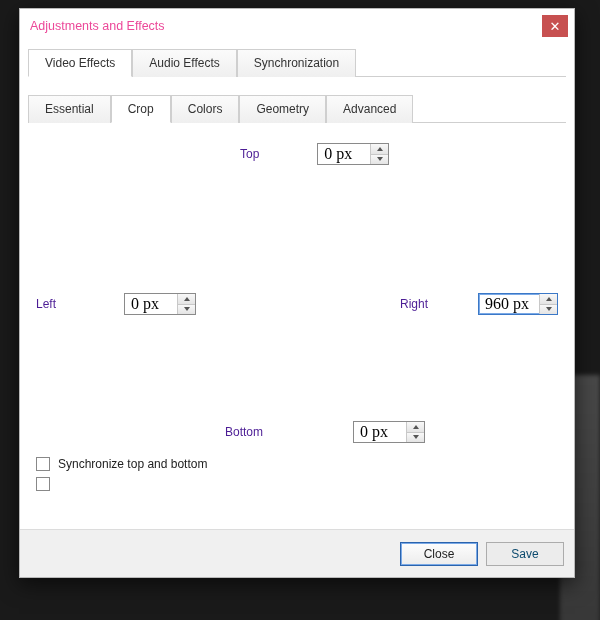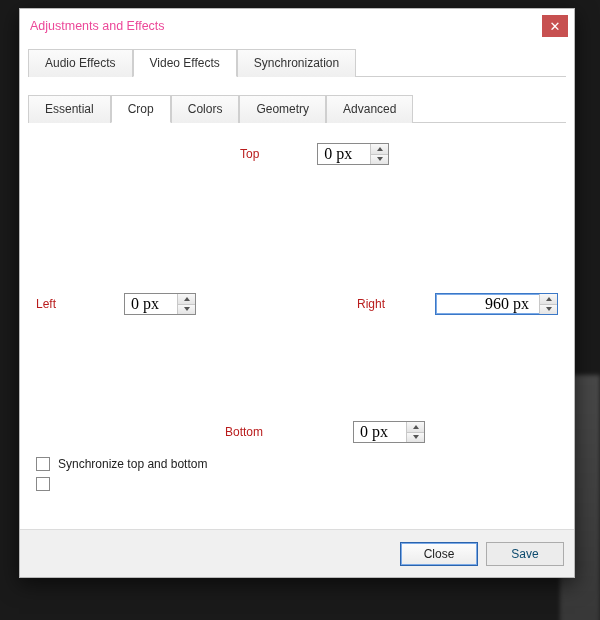--- a/index.html
+++ b/index.html
@@ -86,21 +86,21 @@
     flex: 1;
     margin: 0 10px 10px 10px;
     background: #fff;
   }
 
   .crop-area {
     position: relative;
     height: 330px;
     padding: 8px 6px;
   }
-  .crop-label { font-size: 12px; color: #b91c1c; }
+  .crop-label { font-size: 12px; color: #4c1d95; }
   .field-group { position: absolute; display:flex; align-items:center; gap:12px; }
   .fg-top    { left: 210px; top: 20px; }
   .fg-left   { left: 6px;   top: 170px; }
   .fg-right  { right: 6px;  top: 170px; }
   .fg-bottom { left: 195px; top: 298px; gap: 30px; }
 
   .spin {
     display: inline-flex;
     align-items: stretch;
     border: 1px solid #8a8a8a;
@@ -169,22 +169,22 @@
 
   <div class="titlebar">
     <span class="title">Adjustments and Effects</span>
     <div class="close-btn">
       <span>✕</span>
     </div>
   </div>
 
   <div class="tabs-outer">
     <div class="tab-row">
+      <div class="tab active"><span>Video Effects</span></div>
       <div class="tab"><span>Audio Effects</span></div>
-      <div class="tab active"><span>Video Effects</span></div>
       <div class="tab"><span>Synchronization</span></div>
     </div>
   </div>
 
   <div class="tabs-outer inner">
     <div class="tab-row">
       <div class="tab"><span>Essential</span></div>
       <div class="tab active"><span>Crop</span></div>
       <div class="tab"><span>Colors</span></div>
       <div class="tab"><span>Geometry</span></div>
@@ -224,21 +224,21 @@
                 <span class="tri-down"></span>
               </span>
           </span>
         </span>
       </div>
 
       <div class="field-group fg-right">
         <span class="crop-label">Right</span>
         <span style="display:inline-block;width:26px"></span>
         <span class="spin focused">
-          <input class="spin-text" style="width: 60px; margin-left: 43px;" value="960 px">
+          <input class="spin-text" style="width: 60px;" value="960 px">
           <span class="spin-btns">
             <span class="spin-btn">
                 <span class="tri-up"></span>
               </span>
             <span class="spin-btn">
                 <span class="tri-down"></span>
               </span>
           </span>
         </span>
       </div>

